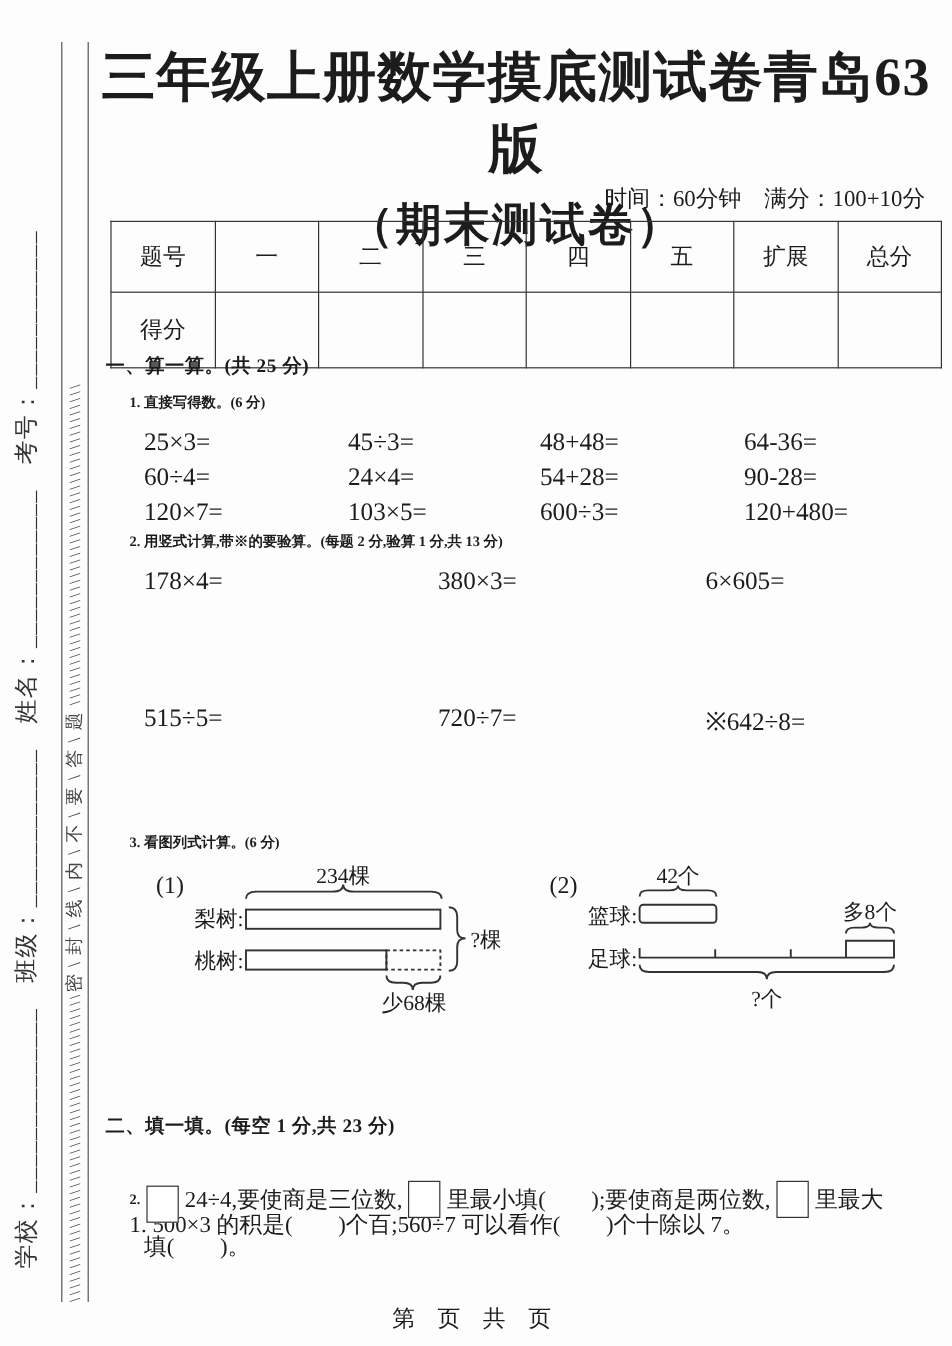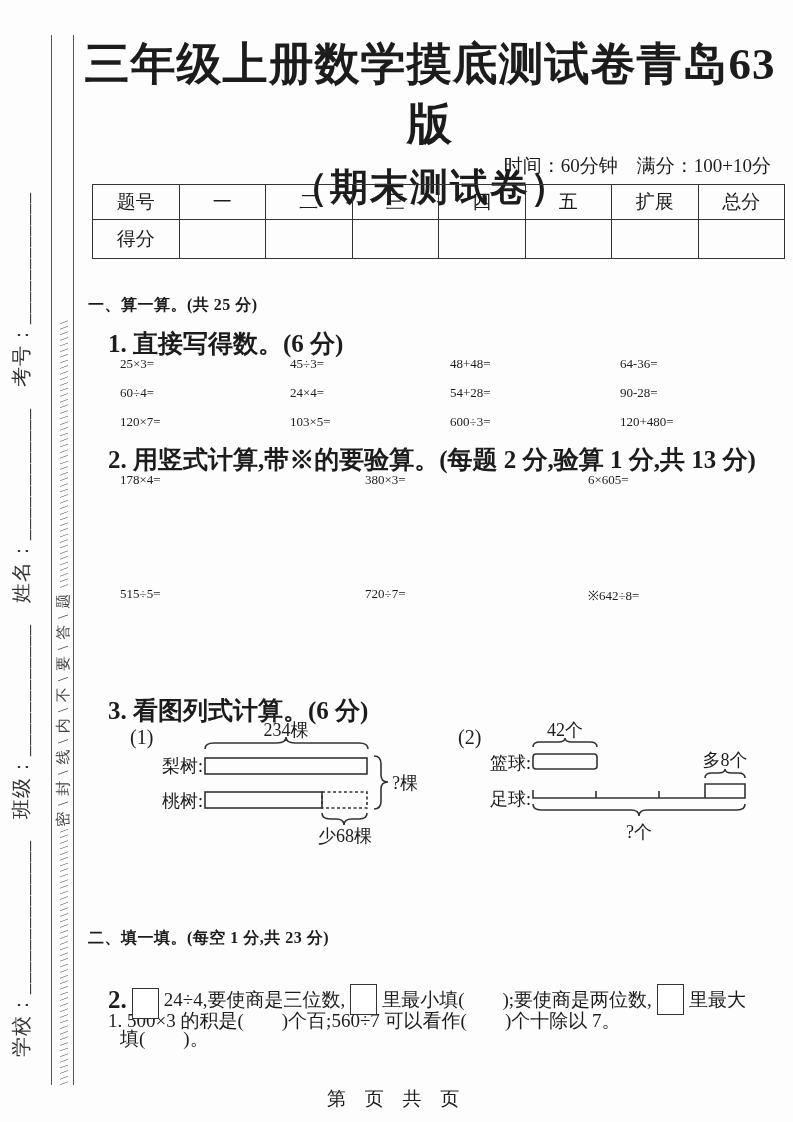--- a/index.html
+++ b/index.html
@@ -29,28 +29,28 @@
   
   .title-wrap{left:69px;right:2px;top:34px;text-align:center;}
   .main-title{font-size:45px;font-weight:700;letter-spacing:1px;}
   .sub-title{font-size:38px;font-weight:700;margin-top:8px;letter-spacing:2px;}
   .meta{top:153px;right:22px;font-size:19px;}
   
   table.score{
     position:absolute;left:92px;top:184px;width:693px;
     border-collapse:collapse;table-layout:fixed;font-size:19px;
   }
-  table.score td{border:1.8px solid #333;text-align:center;padding:0;}
+  table.score td{border:1.8px solid #333;text-align:center;padding:12px;}
   table.score tr:nth-child(1) td{height:34px;}
   table.score tr:nth-child(2) td{height:38px;}
   
   .sec-head{font-size:16px;font-weight:700;letter-spacing:.5px;}
-  .sub-head{font-size:25px;font-weight:700;}
+  .sub-head{font-size:12px;font-weight:700;}
   .qtext{font-size:19px;}
-  .eq-grid{left:120px;width:665px;font-size:13px;}
+  .eq-grid{left:120px;width:665px;font-size:21px;}
   .eq-row{display:flex;height:29px;align-items:flex-start;}
   .eq-row span{display:inline-block;}
   .c4 span:nth-child(1){width:170px;}
   .c4 span:nth-child(2){width:160px;}
   .c4 span:nth-child(3){width:170px;}
   .c3 span:nth-child(1){width:245px;}
   .c3 span:nth-child(2){width:223px;}
   
   .boxline{display:flex;align-items:center;font-size:19px;white-space:nowrap;}
   .fillbox{

